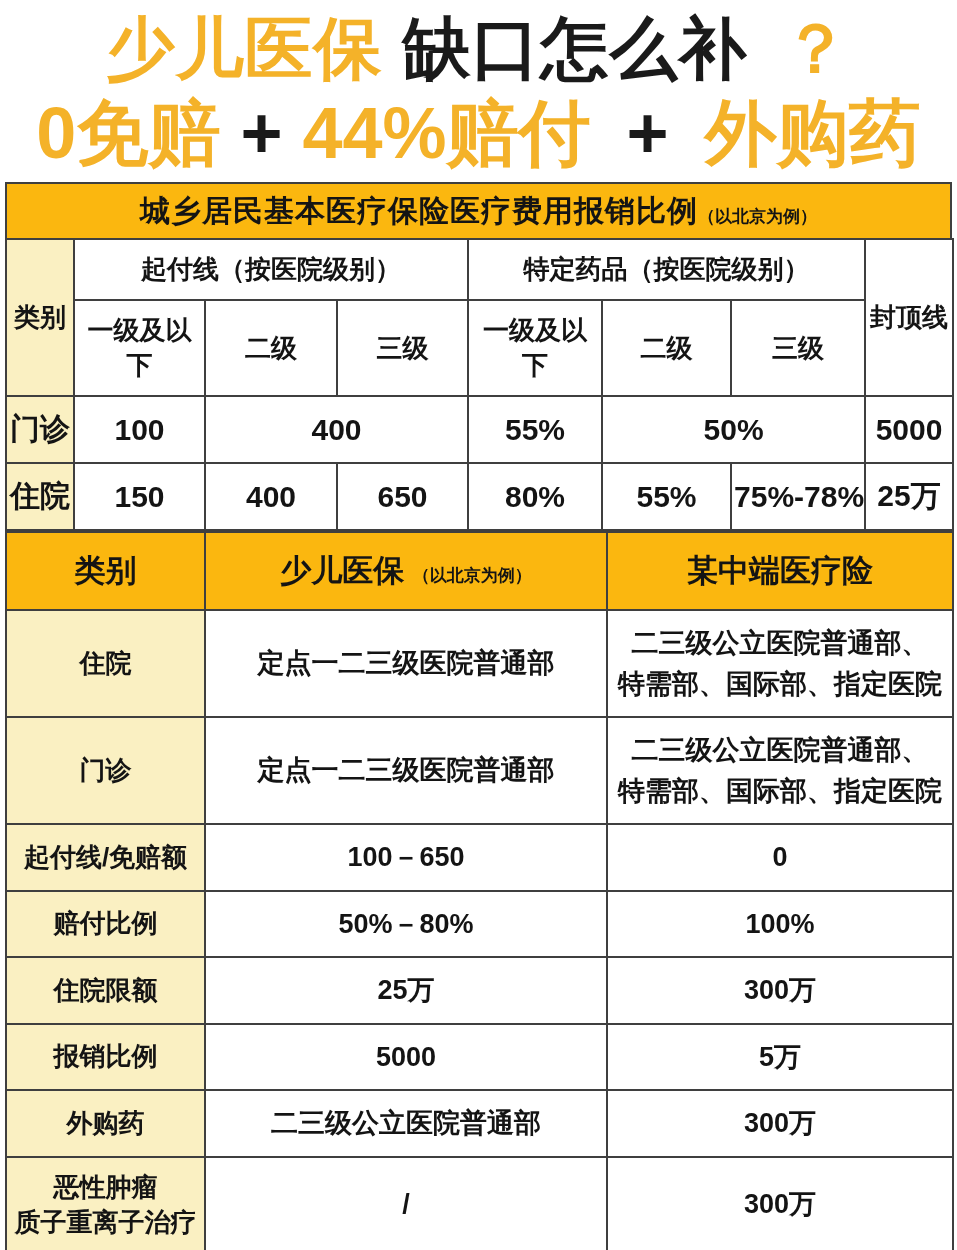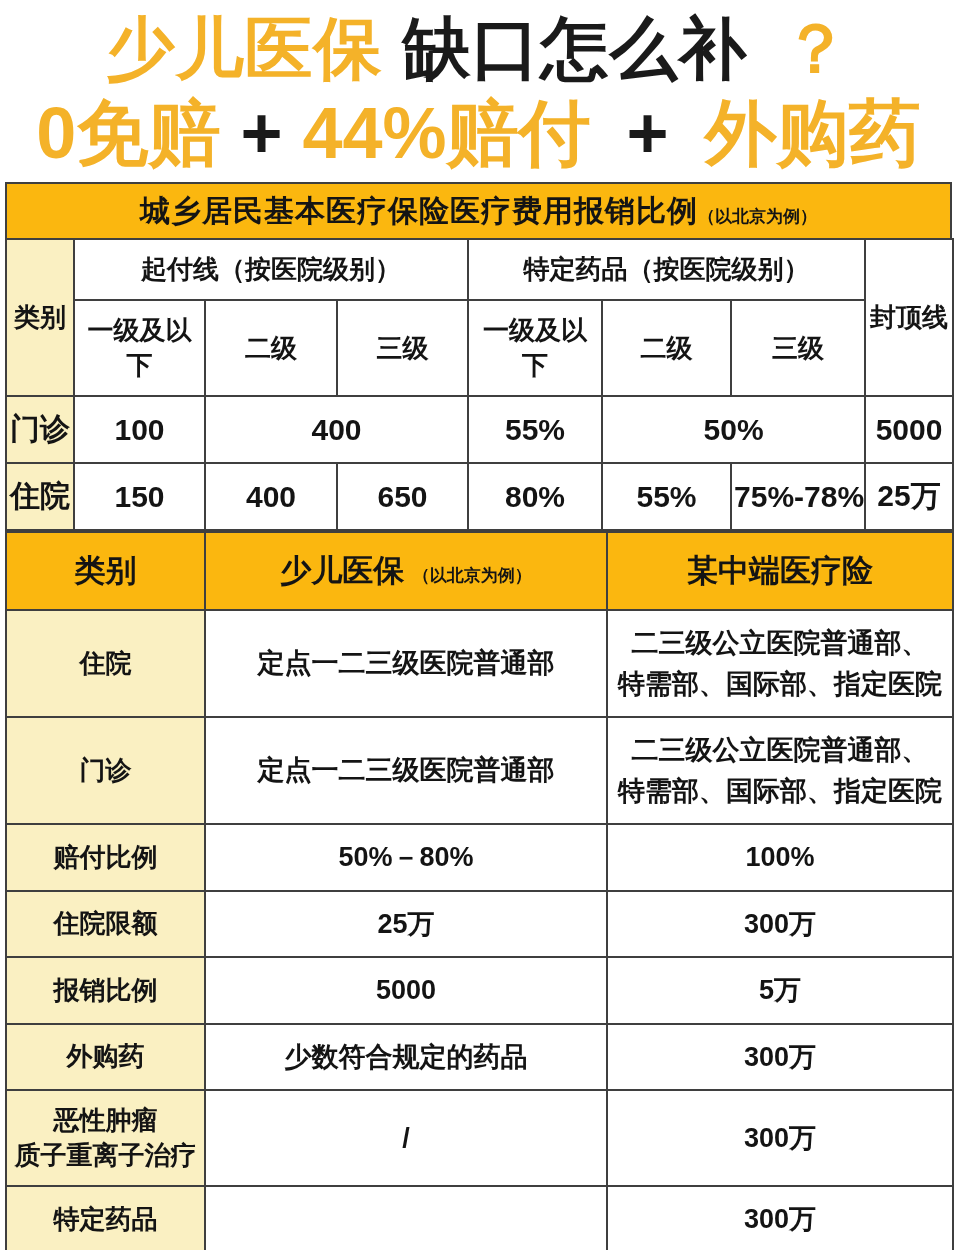--- a/index.html
+++ b/index.html
@@ -164,38 +164,43 @@
           <td class="val">定点一二三级医院普通部</td>
           <td class="val multiline">二三级公立医院普通部、
 特需部、国际部、指定医院</td>
         </tr>
         <tr class="r1">
           <td class="cream rowlabel">门诊</td>
           <td class="val">定点一二三级医院普通部</td>
           <td class="val multiline">二三级公立医院普通部、
 特需部、国际部、指定医院</td>
         </tr>
+        <tr class="r2">
+          <td class="cream rowlabel">起付线/免赔额</td>
+          <td class="val">100－650</td>
+          <td class="val">0</td>
+        </tr>
         <tr class="r3">
           <td class="cream rowlabel">赔付比例</td>
           <td class="val">50%－80%</td>
           <td class="val">100%</td>
         </tr>
         <tr class="r4">
           <td class="cream rowlabel">住院限额</td>
           <td class="val">25万</td>
           <td class="val">300万</td>
         </tr>
         <tr class="r5">
           <td class="cream rowlabel">报销比例</td>
           <td class="val">5000</td>
           <td class="val">5万</td>
         </tr>
         <tr class="r6">
           <td class="cream rowlabel">外购药</td>
-          <td class="val">少数符合规定的药品</td>
+          <td class="val">二三级公立医院普通部</td>
           <td class="val">300万</td>
         </tr>
         <tr class="r7">
           <td class="cream rowlabel multiline">恶性肿瘤
 质子重离子治疗</td>
           <td class="val">/</td>
           <td class="val">300万</td>
         </tr>
         <tr class="r8">
           <td class="cream rowlabel">特定药品</td>

